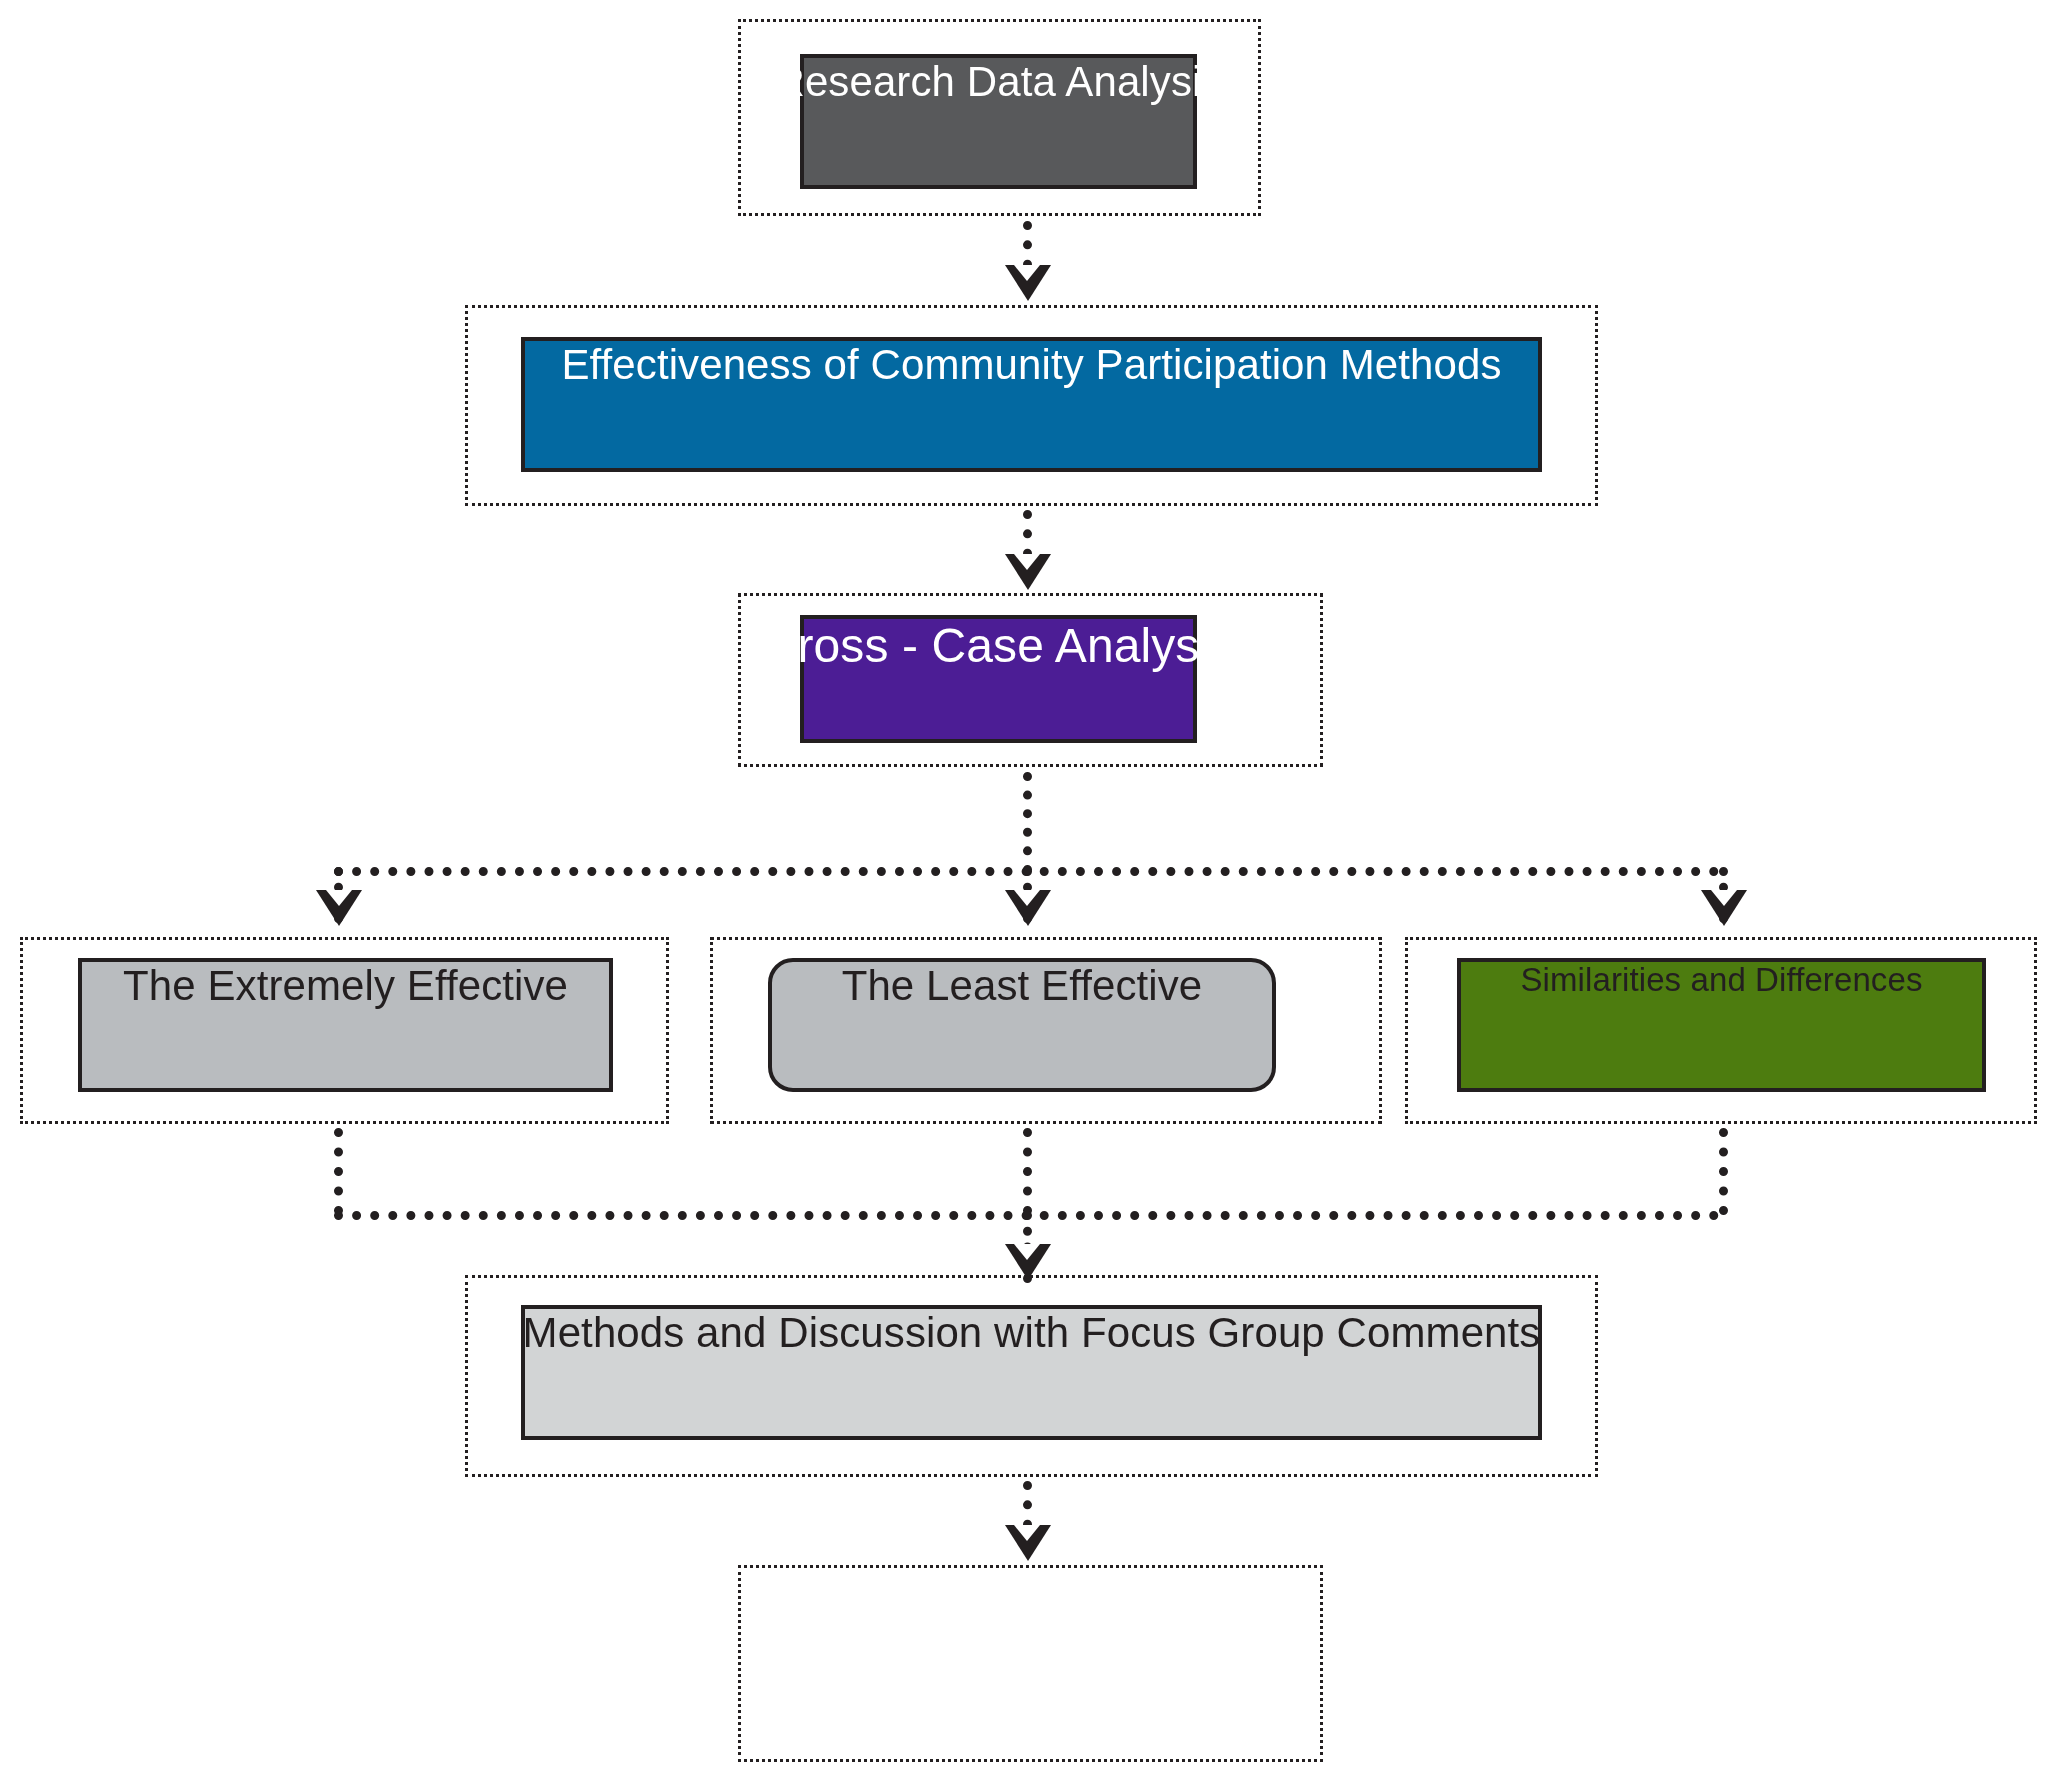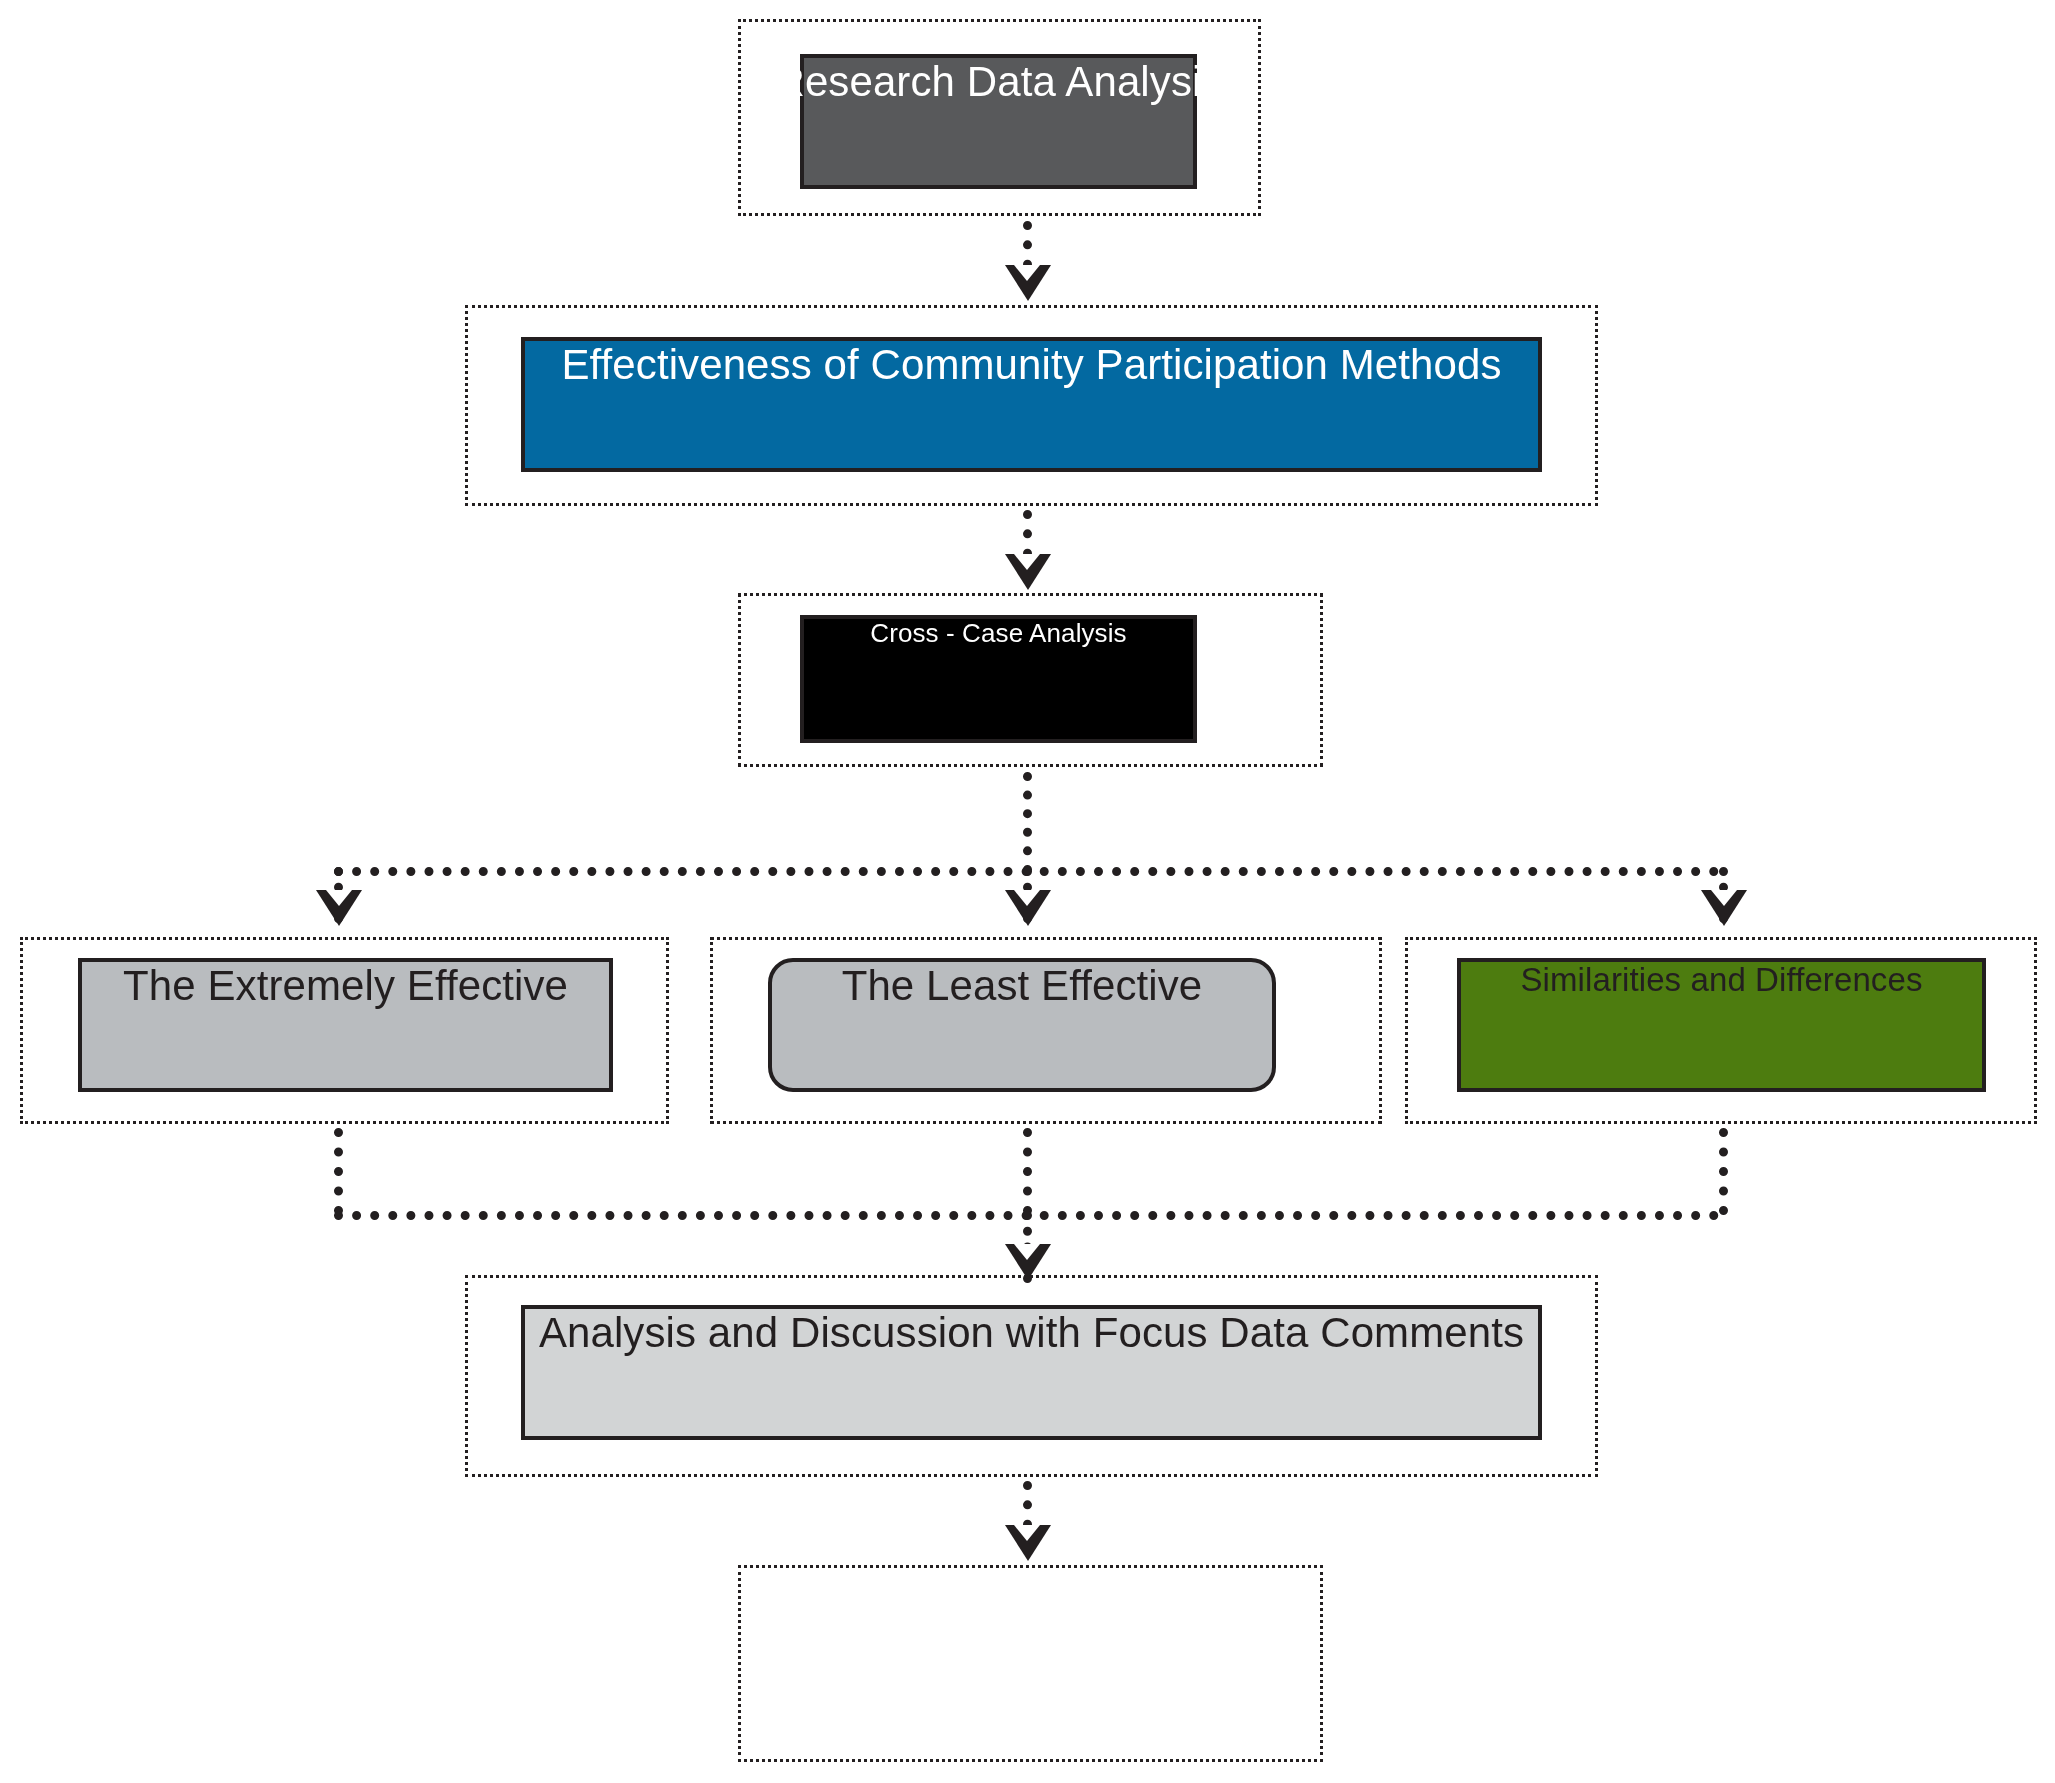--- a/index.html
+++ b/index.html
@@ -73,21 +73,21 @@
   <div class="dotbox" style="left:465px;top:305px;width:1133px;height:201px;"></div>
   <div class="node" style="left:521px;top:337px;width:1021px;height:135px;background:#0369a1;color:#ffffff;font-size:42px;">
     <span class="lbl">Effectiveness of Community Participation Methods</span>
   </div>
 
   <div class="vline" style="left:1023px;top:510px;height:67px;"></div>
   <div class="arrowhead" style="left:1005px;top:554px;"></div>
   <div class="arrownotch" style="left:1014px;top:554px;"></div>
 
   <div class="dotbox" style="left:738px;top:593px;width:585px;height:174px;"></div>
-  <div class="node" style="left:800px;top:615px;width:397px;height:128px;background:#000000;color:#ffffff;font-size:26px;">
+  <div class="node" style="left:800px;top:615px;width:397px;height:128px;background:#4c1d95;color:#ffffff;font-size:48px;">
     <span class="lbl">Cross - Case Analysis</span>
   </div>
 
   <div class="vline" style="left:1023px;top:772px;height:102px;"></div>
   <div class="hline" style="left:334px;top:867px;width:1385px;"></div>
 
   <div class="vline" style="left:334px;top:867px;height:56px;"></div>
   <div class="arrowhead" style="left:316px;top:890px;"></div>
   <div class="arrownotch" style="left:326px;top:890px;"></div>
 
@@ -117,21 +117,21 @@
   <div class="vline" style="left:334px;top:1128px;height:87px;"></div>
   <div class="vline" style="left:1023px;top:1128px;height:87px;"></div>
   <div class="vline" style="left:1719px;top:1128px;height:87px;"></div>
   <div class="hline" style="left:334px;top:1211px;width:1385px;"></div>
   <div class="vline" style="left:1023px;top:1211px;height:72px;"></div>
   <div class="arrowhead" style="left:1005px;top:1244px;"></div>
   <div class="arrownotch" style="left:1014px;top:1244px;"></div>
 
   <div class="dotbox" style="left:465px;top:1275px;width:1133px;height:202px;"></div>
   <div class="node" style="left:521px;top:1305px;width:1021px;height:135px;background:#d2d4d5;color:#231f20;font-size:42px;">
-    <span class="lbl">Analysis and Discussion with Focus Data Comments</span>
+    <span class="lbl">Methods and Discussion with Focus Group Comments</span>
   </div>
 
   <div class="vline" style="left:1023px;top:1481px;height:67px;"></div>
   <div class="arrowhead" style="left:1005px;top:1525px;"></div>
   <div class="arrownotch" style="left:1014px;top:1525px;"></div>
 
   <div class="dotbox" style="left:738px;top:1565px;width:585px;height:197px;"></div>
 
 </div>
 

